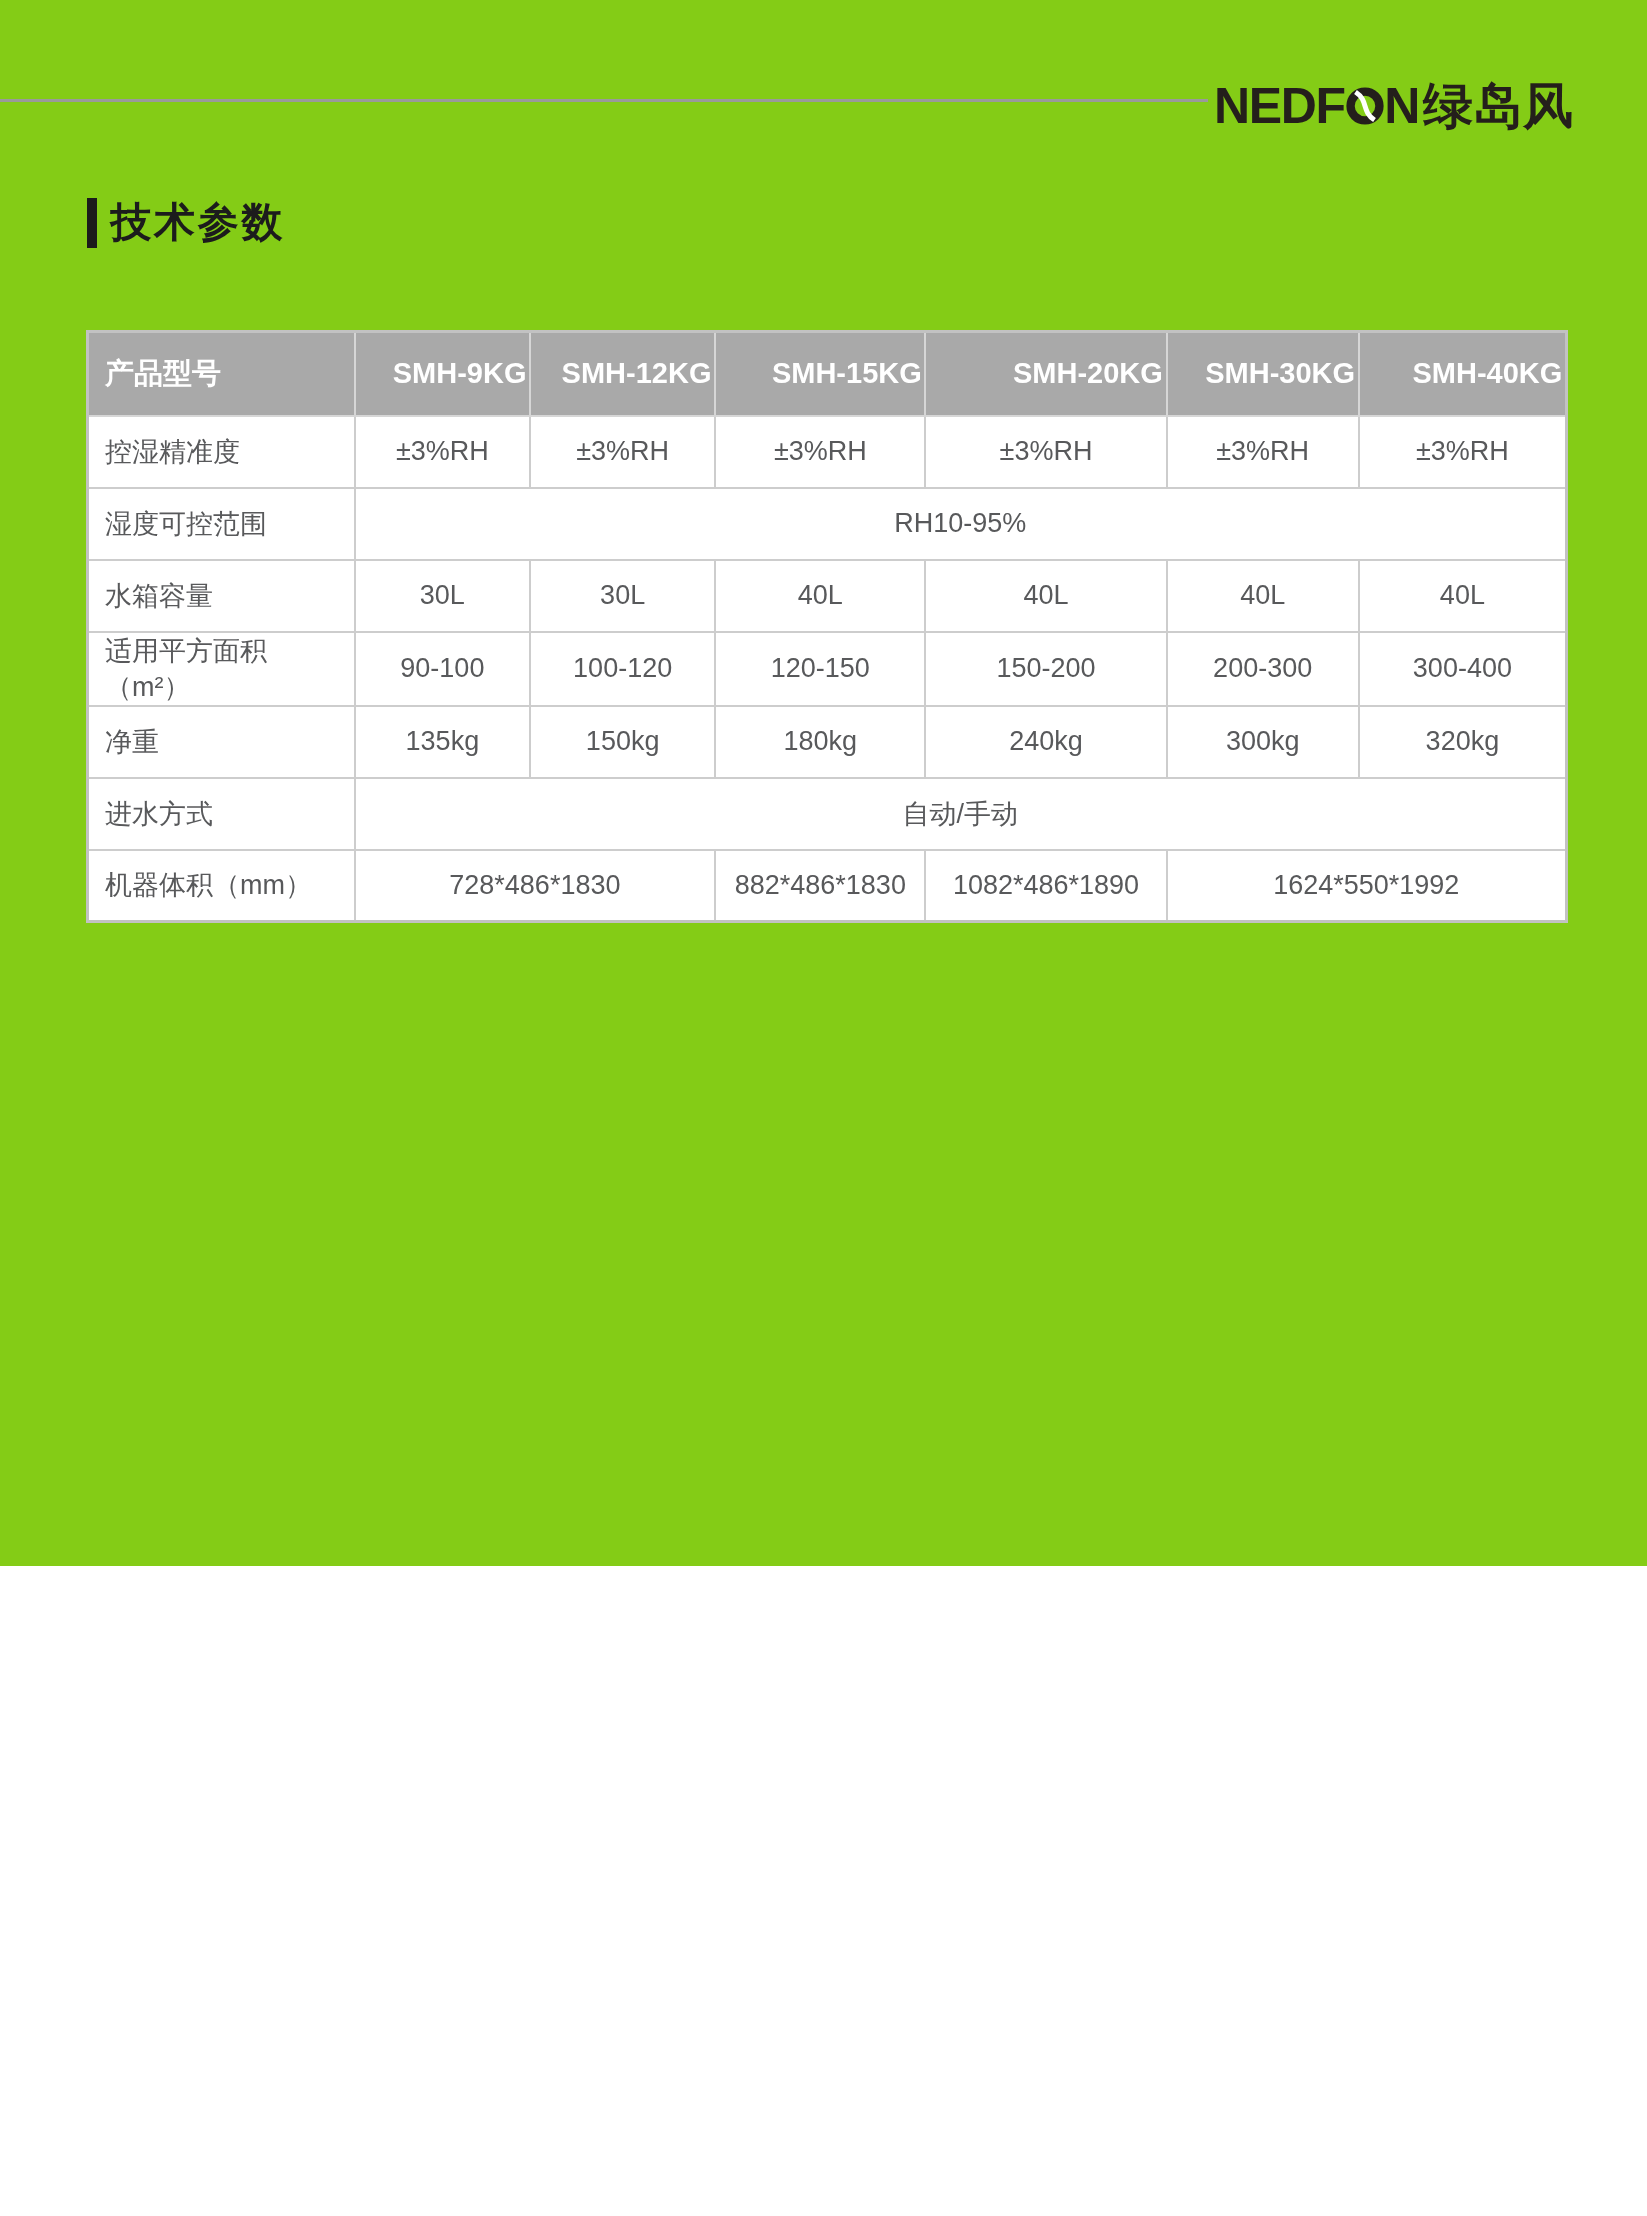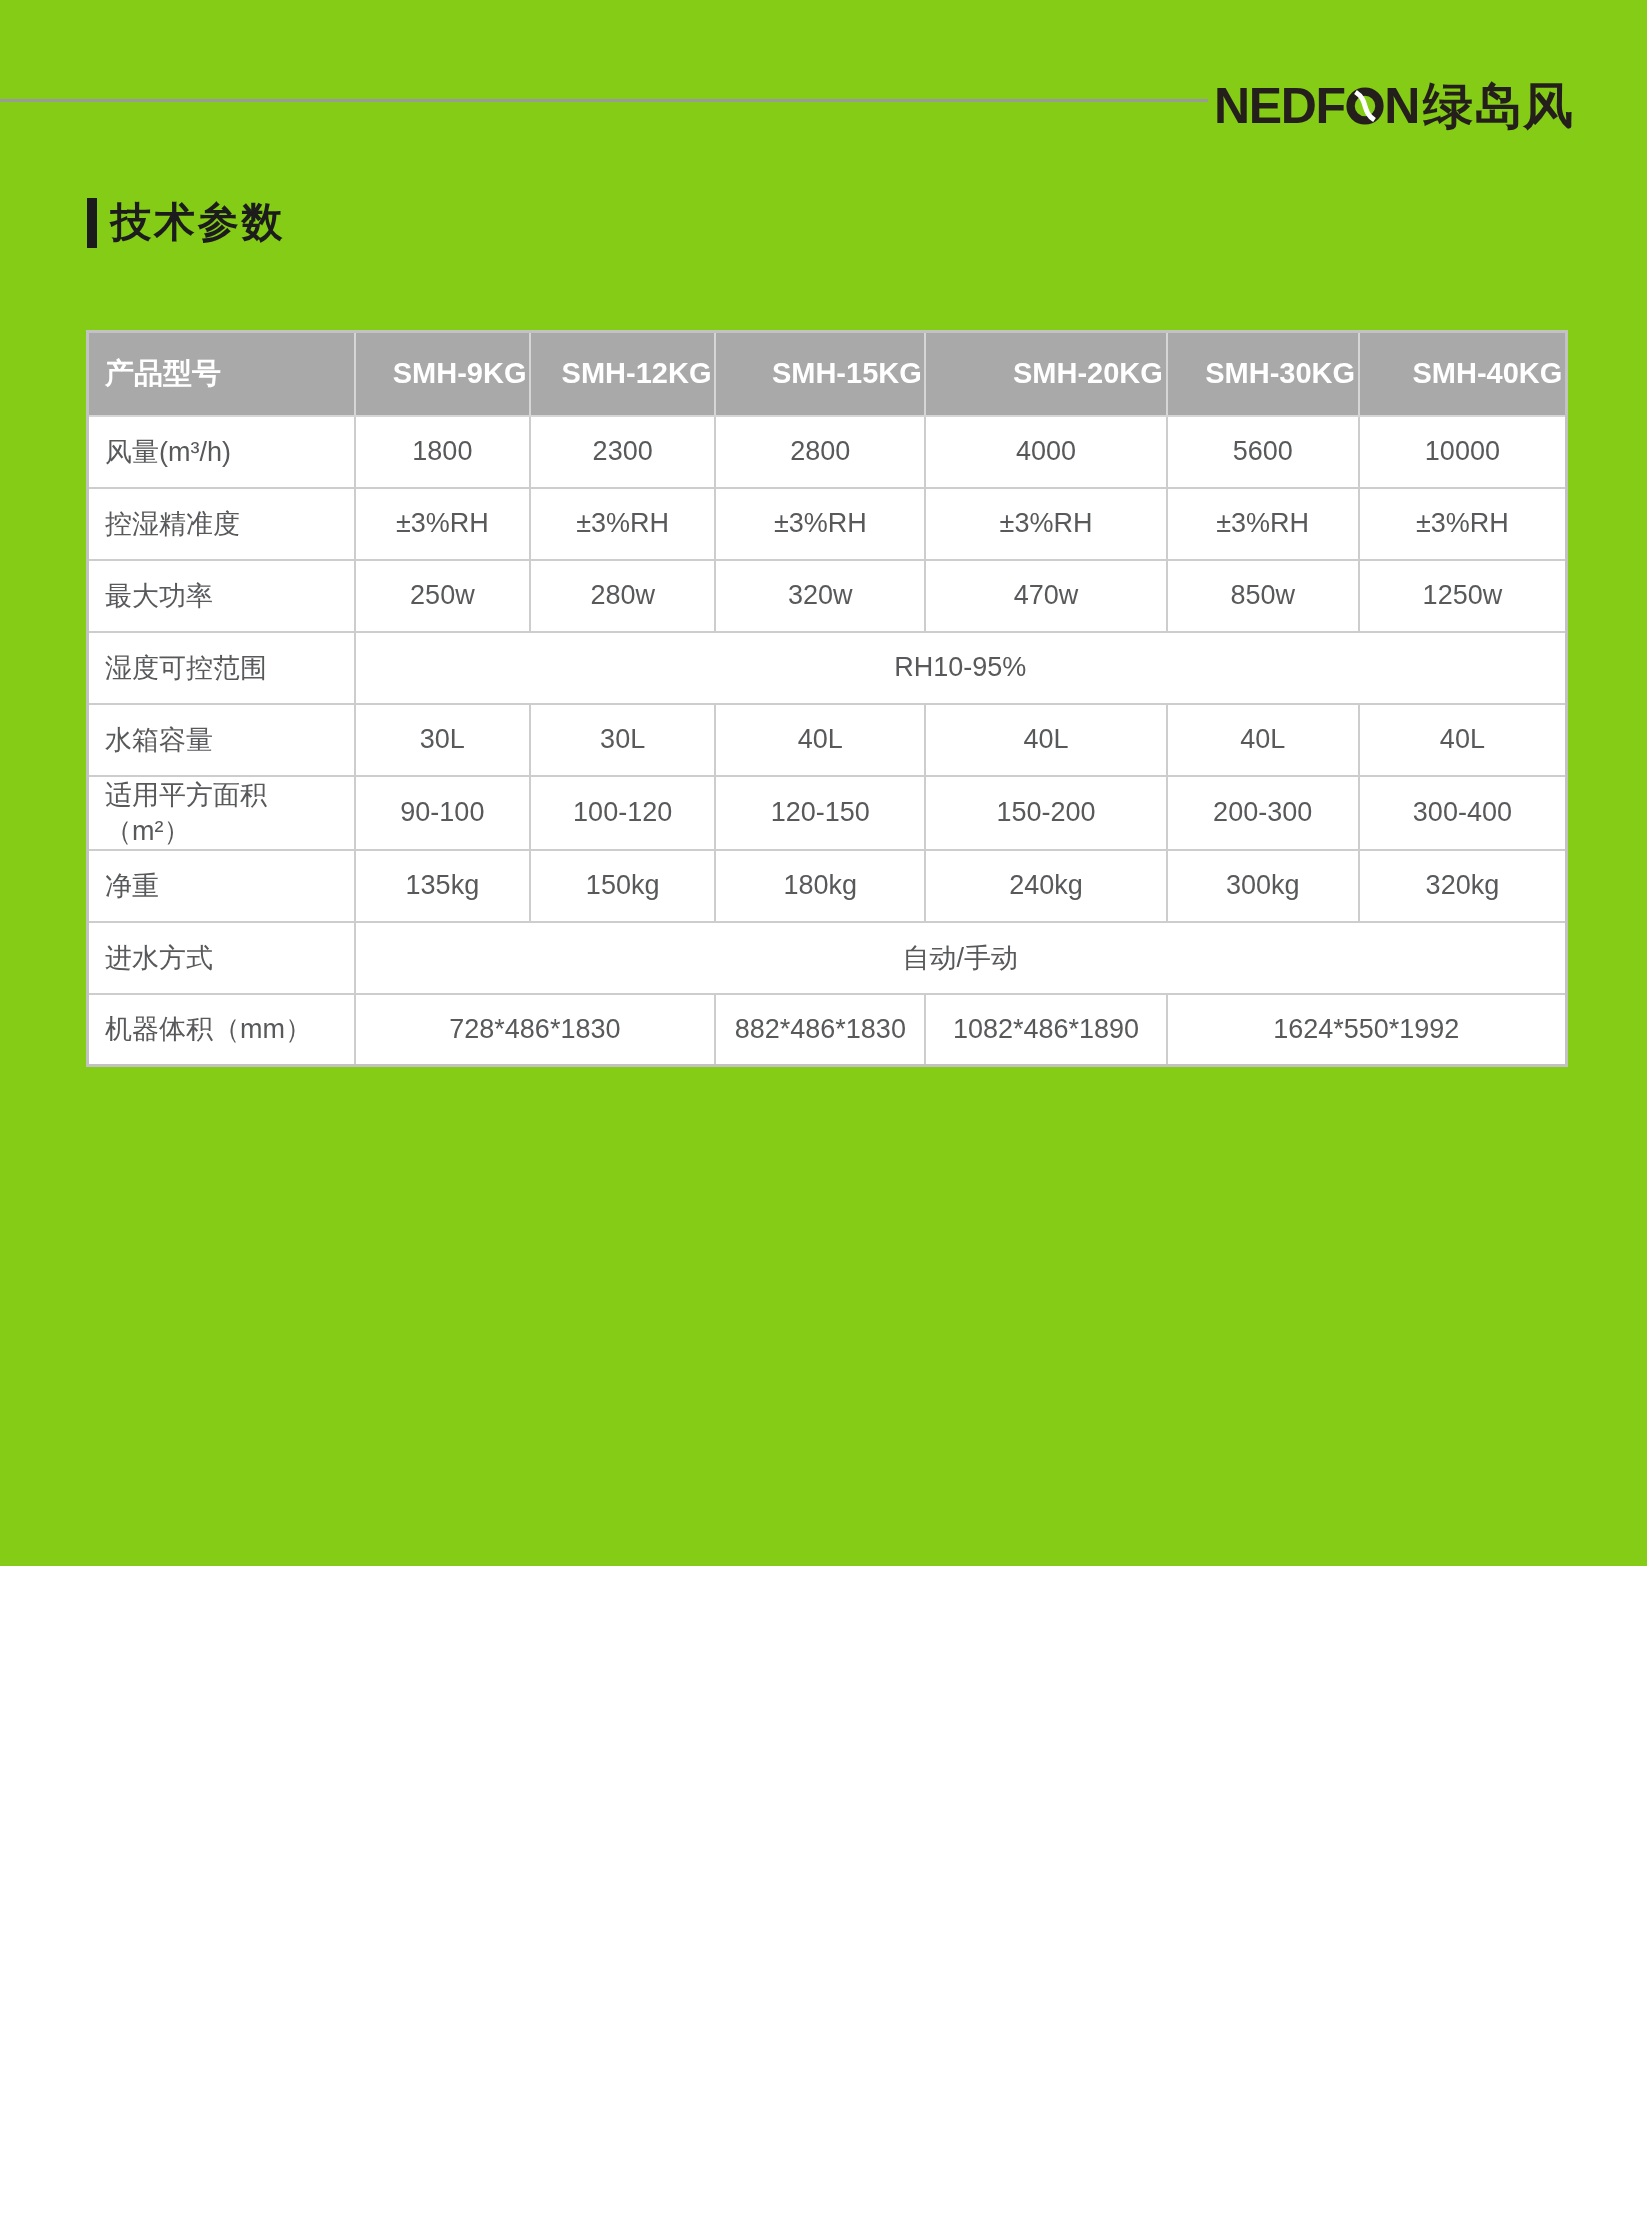--- a/index.html
+++ b/index.html
@@ -135,45 +135,27 @@
             <th>SMH-9KG</th>
             <th>SMH-12KG</th>
             <th>SMH-15KG</th>
             <th>SMH-20KG</th>
             <th>SMH-30KG</th>
             <th>SMH-40KG</th>
           </tr>
       </thead>
       <tbody>
           <tr>
-            <td class="label-col">风量(m³/h)</td>
-            <td>1800</td>
-            <td>2300</td>
-            <td>2800</td>
-            <td>4000</td>
-            <td>5600</td>
-            <td>10000</td>
-          </tr>
-          <tr>
             <td class="label-col">控湿精准度</td>
             <td>±3%RH</td>
             <td>±3%RH</td>
             <td>±3%RH</td>
             <td>±3%RH</td>
             <td>±3%RH</td>
             <td>±3%RH</td>
-          </tr>
-          <tr>
-            <td class="label-col">最大功率</td>
-            <td>250w</td>
-            <td>280w</td>
-            <td>320w</td>
-            <td>470w</td>
-            <td>850w</td>
-            <td>1250w</td>
           </tr>
           <tr>
             <td class="label-col">湿度可控范围</td>
             <td colspan="6">RH10-95%</td>
           </tr>
           <tr>
             <td class="label-col">水箱容量</td>
             <td>30L</td>
             <td>30L</td>
             <td>40L</td>

